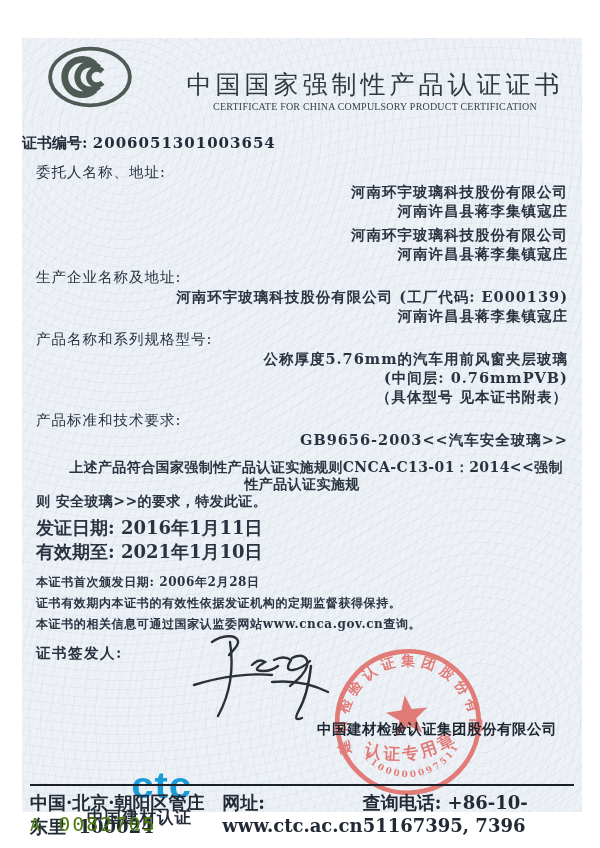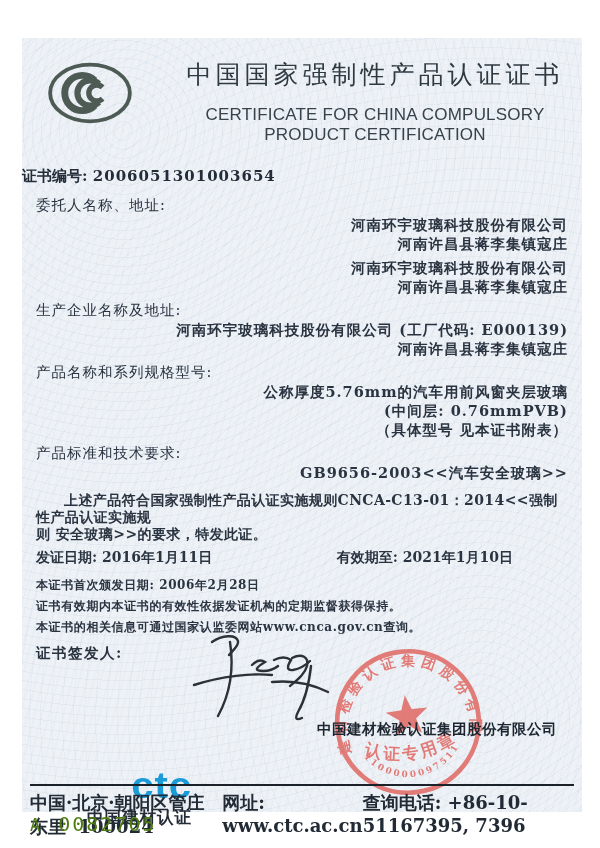--- a/index.html
+++ b/index.html
@@ -5,39 +5,39 @@
   html,body{margin:0;padding:0;background:#ffffff;}
   .page{position:relative;width:600px;height:848px;background:#ffffff;overflow:hidden;
         font-family:"DejaVu Serif","Liberation Serif",serif;color:#2a3340;}
   .cert{position:absolute;left:22px;top:38px;width:560px;height:774px;
         background-color:#eef2f6;
         background-image:
           repeating-radial-gradient(circle at 18% 12%, rgba(165,185,210,.14) 0 1px, transparent 1px 9px),
           repeating-radial-gradient(circle at 82% 88%, rgba(165,185,210,.12) 0 1px, transparent 1px 11px),
           repeating-linear-gradient(104deg, rgba(175,195,215,.08) 0 2px, transparent 2px 7px);}
   
-  .hdr{display:flex;align-items:flex-start;padding:20px 18px 0 22px;gap:44px;}
+  .hdr{display:flex;align-items:flex-end;padding:4px 18px 0 22px;gap:44px;}
   .ccc-logo{width:92px;height:70px;flex:0 0 auto;}
   .titles{flex:1;text-align:center;padding-left:6px;}
   .title-cn{font-family:"Liberation Sans","DejaVu Sans",sans-serif;font-size:25px;
             letter-spacing:4px;color:#2e3940;font-weight:500;}
-  .title-en{font-family:Liberation Sans, sans-serif;font-size:17px;
-            letter-spacing:.2px;color:#38424a;margin-top:14px;}
+  .title-en{font-family:Liberation Serif, serif;font-size:10px;
+            letter-spacing:.2px;color:#38424a;margin-top:0;}
   .certno{ padding-right:30px;margin-top:22px;font-size:15px;
            font-weight:bold;color:#232c38;}
   .certno .num{font-family:"DejaVu Serif","Liberation Serif",serif;letter-spacing:1px;}
   
   .fields{padding:10px 14px 0 14px;}
   .field{margin-bottom:5px;}
   .field-label{font-size:14.5px;font-weight:normal;letter-spacing:1px;}
   .vline{text-align:right;font-size:14.5px;font-weight:bold;line-height:19px;letter-spacing:1px;}
   .statement{margin:10px 14px 0 14px;font-size:14px;font-weight:bold;line-height:17px;letter-spacing:.4px;}
-  .st1{text-indent:2em;}
+  .st1{text-indent:2em;text-align:center;}
   .dates{display:flex;justify-content:space-between;margin:6px 14px 0 14px;
-         font-size:14px;font-weight:bold;}
+         font-size:18px;font-weight:bold;flex-direction:column;}
   .dates .right{margin-right:55px;}
   .notes{margin:8px 14px 0 14px;font-size:12px;font-weight:bold;line-height:21px;letter-spacing:.6px;}
   
   .signer-label{position:absolute;left:14px;top:606px;font-size:14.5px;font-weight:bold;letter-spacing:1.5px;}
   .signature{position:absolute;left:138px;top:592px;width:170px;height:105px;}
   .seal{position:absolute;left:308px;top:606px;width:156px;height:156px;}
   .company{position:absolute;left:282px;top:682px;width:266px;text-align:center;
            font-size:14.5px;font-weight:bold;letter-spacing:.5px;color:#1d2630;}
   .ctcbox{position:absolute;left:44px;top:696px;width:126px;text-align:right;margin-top:33px;}
   .ctc-word{font-family:"Liberation Sans","DejaVu Sans",sans-serif;font-weight:800;

